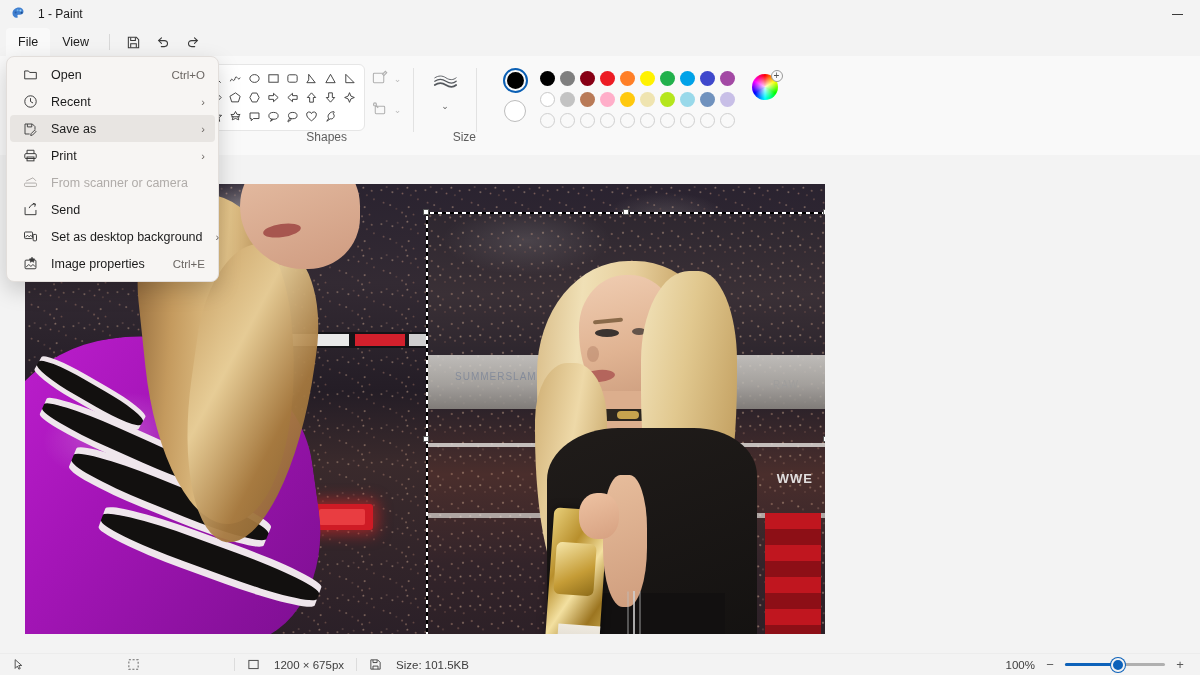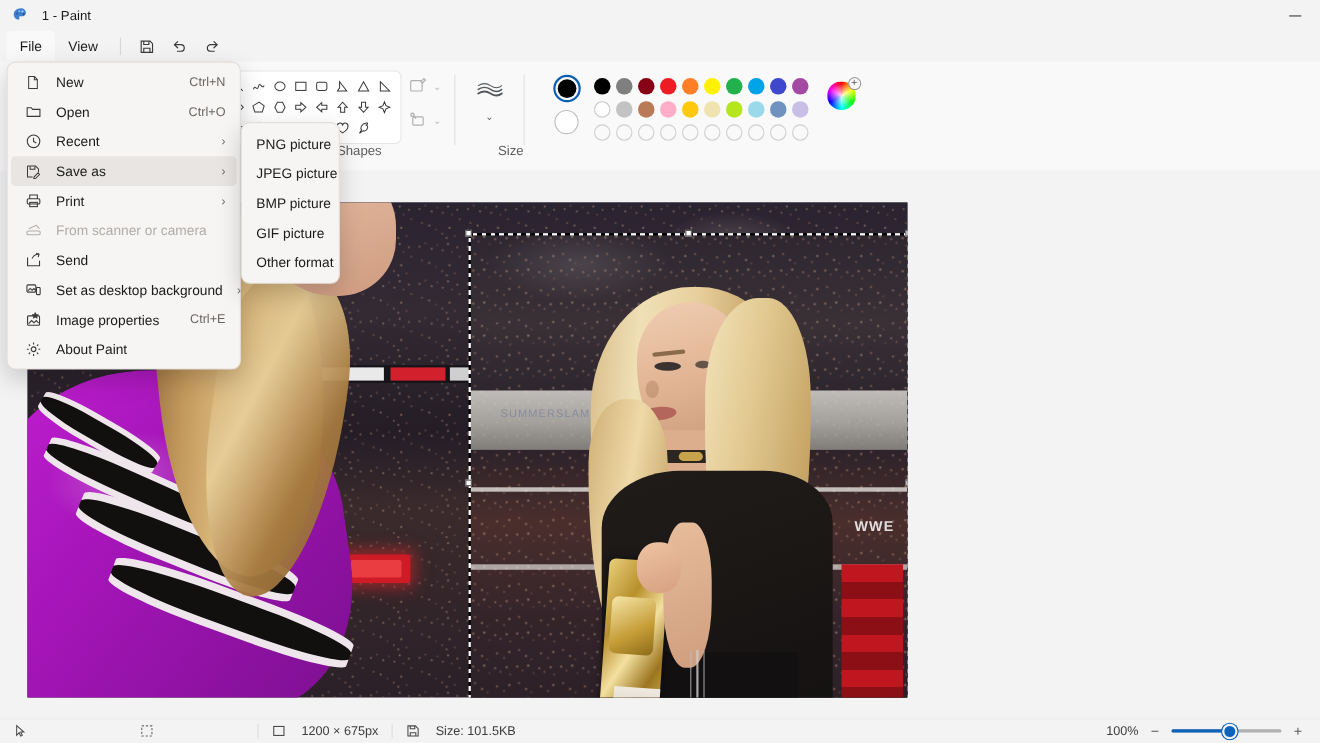--- a/index.html
+++ b/index.html
@@ -765,30 +765,20 @@
         <span class="handle h-ne"></span>
         <span class="handle h-w"></span>
         <span class="handle h-e"></span>
 
       </div>
     </div>
   </div>
 
   <div class="filemenu">
 
-    <div class="fm-item">
-      <span class="fm-ico">
-          <svg width="14" height="14" viewBox="0 0 16 16" fill="none" stroke="#3a3a3a" stroke-width="1.05">
-            <path d="M3.5 1.8h6l3 3v9.4h-9z"></path>
-            <path d="M9.4 1.9v3.2h3.2"></path>
-          </svg>
-        </span>
-      <span class="fm-label">New</span>
-      <span class="fm-acc">Ctrl+N</span>
-    </div>
 
     <div class="fm-item">
       <span class="fm-ico">
           <svg width="15" height="15" viewBox="0 0 16 16" fill="none" stroke="#3a3a3a" stroke-width="1.05">
             <path d="M1.8 12.6V4.2h4l1.3 1.6h7.1v6.8z"></path>
           </svg>
         </span>
       <span class="fm-label">Open</span>
       <span class="fm-acc">Ctrl+O</span>
     </div>
@@ -868,48 +858,22 @@
           <svg width="15" height="15" viewBox="0 0 16 16" fill="none" stroke="#3a3a3a" stroke-width="1.05">
             <rect x="2.2" y="4.4" width="11.6" height="9.2" rx="1"></rect>
             <path d="M3.2 12l3-3 2.2 2.2 2.2-2.2 2.4 2.4"></path>
             <path d="M9.6 1.2l1 1.8 2 .3-1.5 1.4.4 2-1.9-1-1.8 1 .3-2L6.6 3.3l2-.3z" fill="#3a3a3a" stroke-width=".7"></path>
           </svg>
         </span>
       <span class="fm-label">Image properties</span>
       <span class="fm-acc">Ctrl+E</span>
     </div>
 
-    <div class="fm-item">
-      <span class="fm-ico">
-          <svg width="15" height="15" viewBox="0 0 16 16" fill="none" stroke="#3a3a3a" stroke-width="1.05">
-            <circle cx="8" cy="8" r="2.3"></circle>
-            <path d="M8 1.5v1.8M8 12.7v1.8M1.5 8h1.8M12.7 8h1.8M3.4 3.4l1.3 1.3M11.3 11.3l1.3 1.3M12.6 3.4l-1.3 1.3M4.7 11.3l-1.3 1.3"></path>
-          </svg>
-        </span>
-      <span class="fm-label">About Paint</span>
-    </div>
   </div>
 
-  <div class="submenu">
-    <div class="sm-item">
-        <span>PNG picture</span>
-      </div>
-    <div class="sm-item">
-        <span>JPEG picture</span>
-      </div>
-    <div class="sm-item">
-        <span>BMP picture</span>
-      </div>
-    <div class="sm-item">
-        <span>GIF picture</span>
-      </div>
-    <div class="sm-item">
-        <span>Other format</span>
-      </div>
-  </div>
 
   <div class="statusbar">
     <div class="sb-cell">
       <span>
         <svg width="13" height="13" viewBox="0 0 14 14" fill="none" stroke="#4a4a4a" stroke-width="1">
             <path d="M3.4 1.8v9.4l2.4-2.5 1.6 3.3 1.5-.7-1.6-3.2h3.2z"></path>
           </svg>
       </span>
     </div>
     <div style="width:78px"></div>

